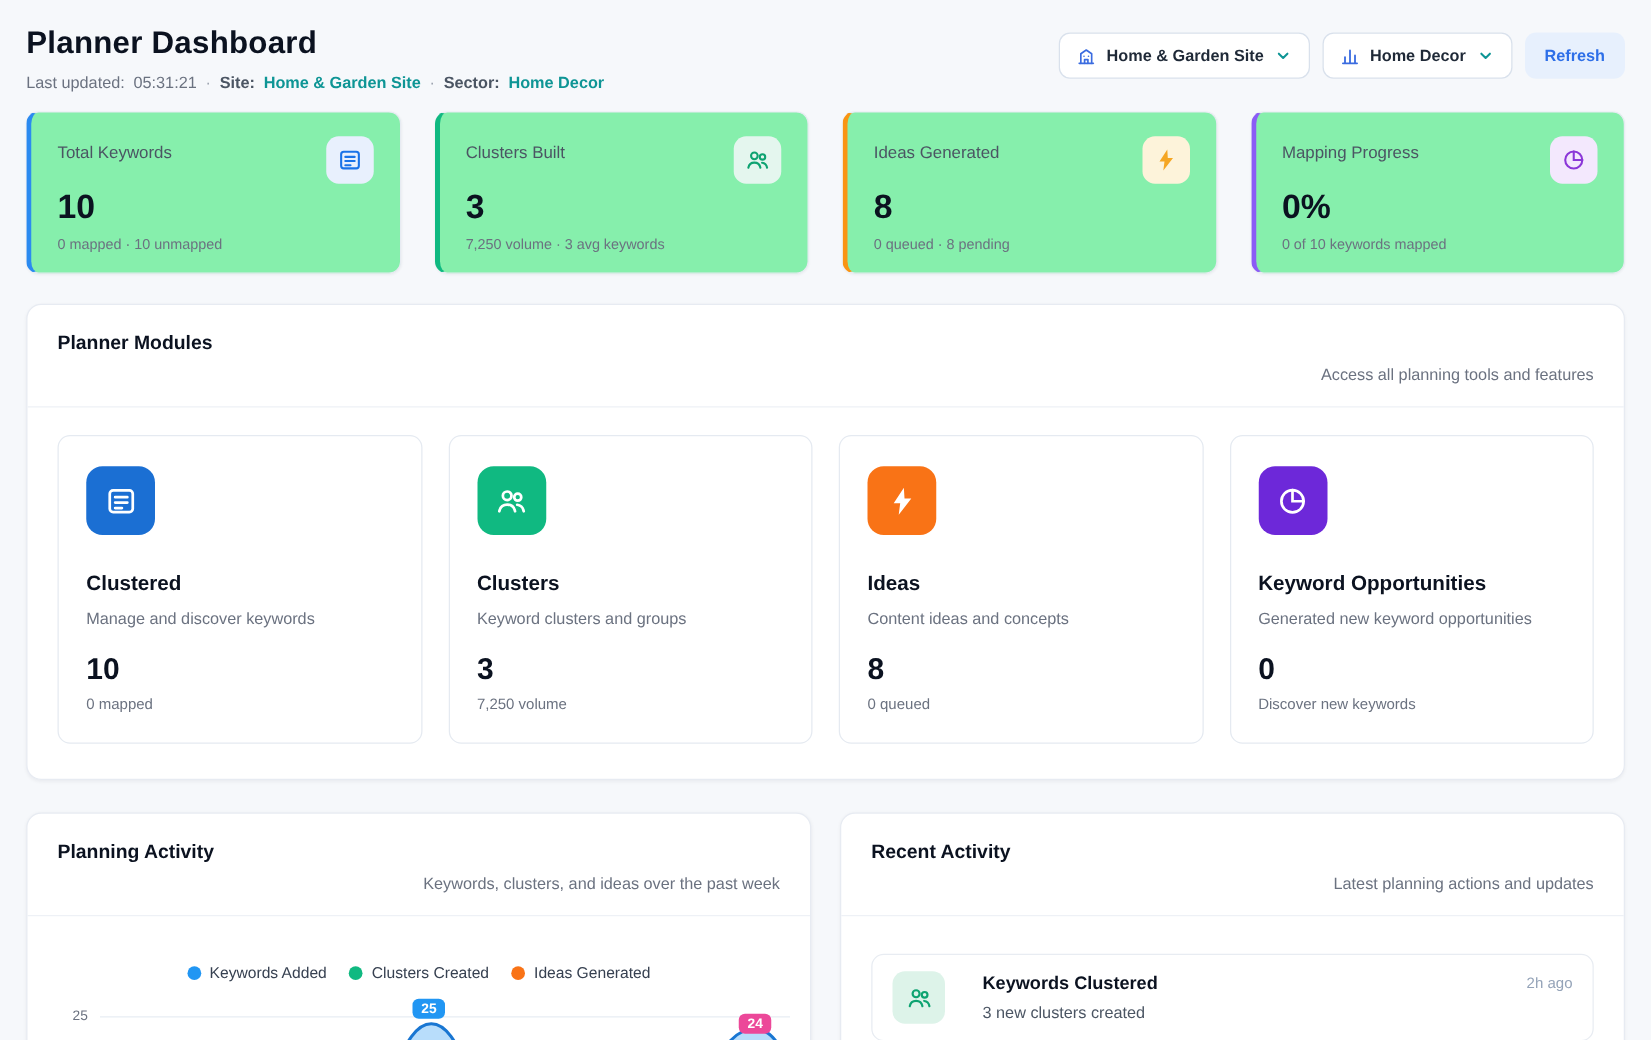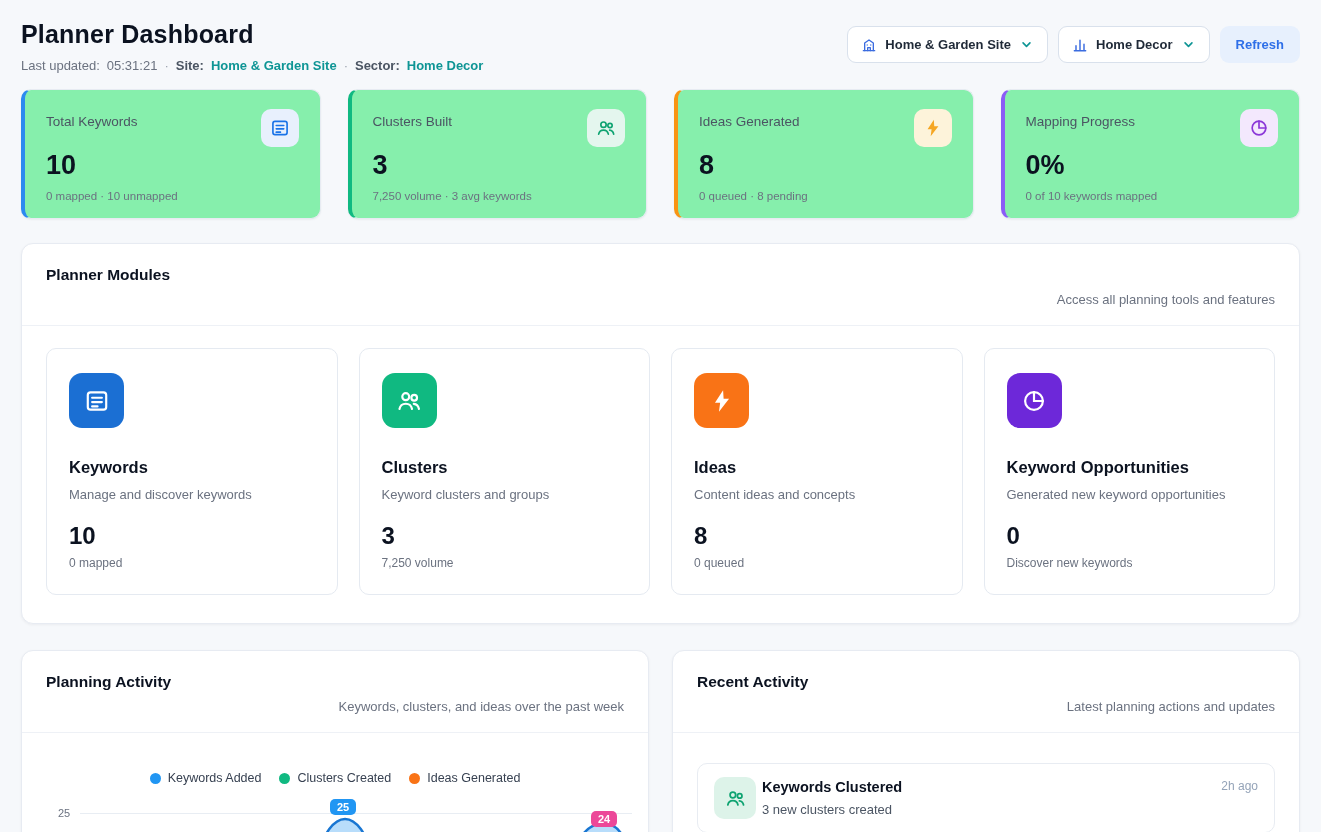--- a/index.html
+++ b/index.html
@@ -79,21 +79,21 @@
   .chip {
     position:absolute; background:#2196f3; color:#fff; font-size:11px; font-weight:700;
     padding:2px 7px; border-radius:5px; z-index:3;
   }
   .chip-a { left:308px; top:6px; }
   .chip-b { left:569px; top:18px; }
 
   
   .activity-item {
     margin:30px 24px 0 24px; border:1px solid #e8ecf2; border-radius:10px;
-    padding:13px 16px; display:flex; gap:6px; align-items:flex-start;
+    padding:13px 16px; display:flex; gap:30px; align-items:flex-start;
   }
   .activity-iconbox { width:42px; height:42px; border-radius:10px; background:#ddf3e9; color:#0ea371;
     display:flex; align-items:center; justify-content:center; flex:0 0 auto; }
   .activity-body { flex:1; padding-top:2px; }
   .activity-title { font-size:14.5px; font-weight:800; color:#0b1220; }
   .activity-desc { font-size:13px; color:#4b5563; margin-top:7px; }
   .activity-time { font-size:12px; color:#94a3b8; padding-top:2px; }
 </style>
 </head>
 <body>
@@ -224,21 +224,21 @@
     </div>
     <div class="modules">
 
       <div class="module">
         <div class="module-icon" style="background-color: rgb(27, 111, 211);">
           <svg width="26" height="26" viewBox="0 0 24 24" fill="none" stroke="currentColor" stroke-width="2" stroke-linecap="round" stroke-linejoin="round">
               <rect x="3.5" y="4" width="17" height="16" rx="2.5"></rect>
               <path d="M7.5 9h9M7.5 13h9M7.5 17h5"></path>
             </svg>
         </div>
-        <div class="module-title">Keywords</div>
+        <div class="module-title">Clustered</div>
         <div class="module-desc">Manage and discover keywords</div>
         <div class="module-value">10</div>
         <div class="module-detail">0 mapped</div>
       </div>
 
       <div class="module">
         <div class="module-icon" style="background-color: rgb(16, 185, 129);">
           <svg width="26" height="26" viewBox="0 0 24 24" fill="none" stroke="currentColor" stroke-width="2" stroke-linecap="round" stroke-linejoin="round">
               <circle cx="9" cy="8" r="3.2"></circle>
               <path d="M3.2 19.4c.6-3 2.9-4.9 5.8-4.9s5.2 1.9 5.8 4.9"></path>

